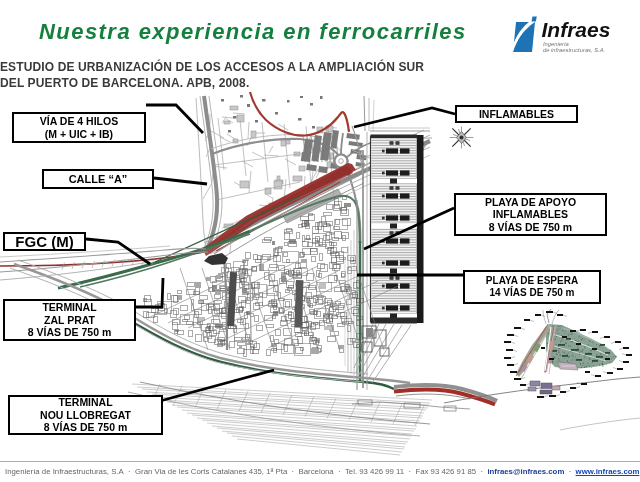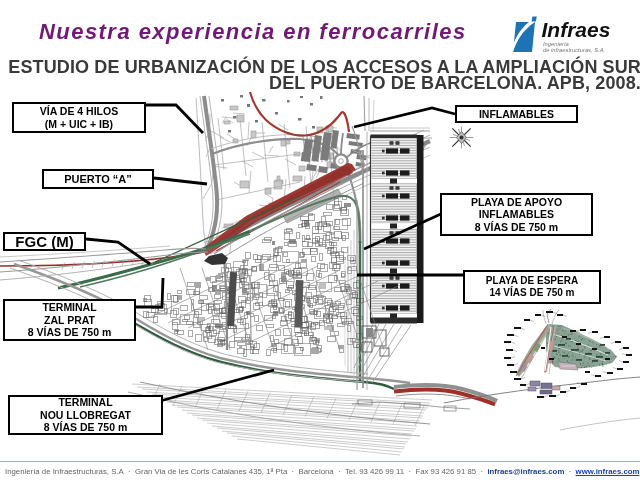--- a/index.html
+++ b/index.html
@@ -5,34 +5,34 @@
 html,body { margin:0; padding:0; background:#fff; }
 body { width:640px; height:482px; position:relative; overflow:hidden;
   font-family:"Liberation Sans", sans-serif; }
 .lbox { position:absolute; box-sizing:border-box; background:#fff; border:2.5px solid #000;
   font-weight:bold; color:#000; text-align:center; display:flex;
   align-items:center; justify-content:center; line-height:1.18; z-index:5; }
 </style>
 </head>
 <body>
 
-<div style="position:absolute;left:39px;top:18.5px;width:470px;font-size:22px;font-weight:bold;font-style:italic;color:#701a75;white-space:nowrap;letter-spacing:1.45px;line-height:26px;">Nuestra experiencia en ferrocarriles</div>
+<div style="position:absolute;left:39px;top:18.5px;width:470px;font-size:22px;font-weight:bold;font-style:italic;color:#15803d;white-space:nowrap;letter-spacing:1.45px;line-height:26px;">Nuestra experiencia en ferrocarriles</div>
 
 <svg style="position:absolute;left:505px;top:12px;z-index:6;" width="135" height="48" viewBox="0 0 135 48">
 <polygon points="11,10 30,10 27,40 8,40" fill="#1e73b4"></polygon>
 <path d="M 8,40 C 12,28 18,18 30,10 L 24,10 C 14,18 9,28 6,40 Z" fill="#fff"></path>
 <path d="M 6,43 C 10,30 17,18 28,9 L 26,9 C 16,18 8,30 3,43 Z" fill="#fff"></path>
 <polygon points="27.5,4.5 31.8,4.5 30.8,9.5 26.5,9.5" fill="#1e73b4"></polygon>
 
 <text x="36.5" y="25" font-family="Liberation Sans" font-size="21" font-weight="bold" font-style="italic" fill="#111">Infraes</text>
 <text x="38" y="34" font-family="Liberation Sans" font-size="5.8" font-style="italic" fill="#777">Ingeniería</text>
 <text x="38" y="39.8" font-family="Liberation Sans" font-size="5.8" font-style="italic" fill="#777">de infraestructuras, S.A.</text>
 </svg>
 
-<div style="position:absolute;left:0;top:58.5px;width:641px;text-align:right;font-size:18px;font-weight:bold;color:#3a3a3a;line-height:16px;letter-spacing:0.12px;">ESTUDIO DE URBANIZACIÓN DE LOS ACCESOS A LA AMPLIACIÓN SUR<br>DEL PUERTO DE BARCELONA. APB, 2008.</div>
+<div style="position:absolute;left:0;top:58.5px;width:641px;text-align:left;font-size:12px;font-weight:bold;color:#3a3a3a;line-height:16px;letter-spacing:0.12px;">ESTUDIO DE URBANIZACIÓN DE LOS ACCESOS A LA AMPLIACIÓN SUR<br>DEL PUERTO DE BARCELONA. APB, 2008.</div>
 
 <svg style="position:absolute;left:0;top:0;" width="640" height="482" viewBox="0 0 640 482">
 
 <g stroke="#9a9a9a" stroke-width="0.6" fill="none">
       <line x1="249" y1="122" x2="248" y2="139"></line>
       <line x1="233" y1="113" x2="245" y2="114"></line>
       <line x1="214" y1="163" x2="212" y2="182"></line>
       <line x1="234" y1="182" x2="241" y2="186"></line>
       <line x1="222" y1="117" x2="233" y2="118"></line>
       <line x1="216" y1="185" x2="215" y2="194"></line>
@@ -1304,31 +1304,31 @@
 
 <path d="M 160.0,401.0 L 274.0,370.0" fill="none" stroke="#000" stroke-width="2.8"></path>
 
 <path d="M 455.0,114.0 L 432.0,108.0 L 354.0,127.0" fill="none" stroke="#000" stroke-width="2.8"></path>
 
 <path d="M 454.0,208.0 L 364.0,249.0" fill="none" stroke="#000" stroke-width="2.8"></path>
 
 <path d="M 463.0,275.0 L 357.0,275.0" fill="none" stroke="#000" stroke-width="2.8"></path>
 </svg>
 
-<div class="lbox" style="left:12px;top:102px;width:134px;height:31px;font-size:10.5px;">VÍA DE 4 HILOS<br>(M + UIC + IB)</div>
-
-<div class="lbox" style="left:42px;top:169px;width:112px;height:20px;font-size:11px;">PUERTO “A”</div>
+<div class="lbox" style="left:12px;top:112px;width:134px;height:31px;font-size:10.5px;">VÍA DE 4 HILOS<br>(M + UIC + IB)</div>
+
+<div class="lbox" style="left:42px;top:169px;width:112px;height:20px;font-size:11px;">CALLE “A”</div>
 
 <div class="lbox" style="left:3px;top:232px;width:83px;height:19px;font-size:15px;">FGC (M)</div>
 
 <div class="lbox" style="left:3px;top:299px;width:133px;height:42px;font-size:10.5px;">TERMINAL<br>ZAL PRAT<br>8 VÍAS DE 750 m</div>
 
 <div class="lbox" style="left:8px;top:395px;width:155px;height:40px;font-size:10.5px;">TERMINAL<br>NOU LLOBREGAT<br>8 VÍAS DE 750 m</div>
 
 <div class="lbox" style="left:455px;top:105px;width:123px;height:18px;font-size:10.5px;">INFLAMABLES</div>
 
-<div class="lbox" style="left:440px;top:193px;width:153px;height:43px;font-size:10.5px;">PLAYA DE APOYO<br>INFLAMABLES<br>8 VÍAS DE 750 m</div>
+<div class="lbox" style="left:454px;top:193px;width:153px;height:43px;font-size:10.5px;">PLAYA DE APOYO<br>INFLAMABLES<br>8 VÍAS DE 750 m</div>
 
 <div class="lbox" style="left:463px;top:270px;width:138px;height:34px;font-size:10px;">PLAYA DE ESPERA<br>14 VÍAS DE 750 m</div>
 
 <div style="position:absolute;left:0;top:461px;width:640px;height:1px;background:#9ab2cc;"></div>
 
 <div style="position:absolute;left:5px;top:467px;width:635px;font-size:7.8px;color:#666;white-space:nowrap;">Ingeniería de Infraestructuras, S.A&nbsp;&nbsp;·&nbsp;&nbsp;Gran Via de les Corts Catalanes 435, 1ª Pta&nbsp;&nbsp;·&nbsp;&nbsp;Barcelona&nbsp;&nbsp;·&nbsp;&nbsp;Tel. 93 426 99 11&nbsp;&nbsp;·&nbsp;&nbsp;Fax 93 426 91 85&nbsp;&nbsp;·&nbsp;&nbsp;<b style="color:#1c3f94;">infraes@infraes.com</b>&nbsp;&nbsp;·&nbsp;&nbsp;<b style="color:#1746b4;text-decoration:underline;">www.infraes.com</b></div>
 
 </body></html>

